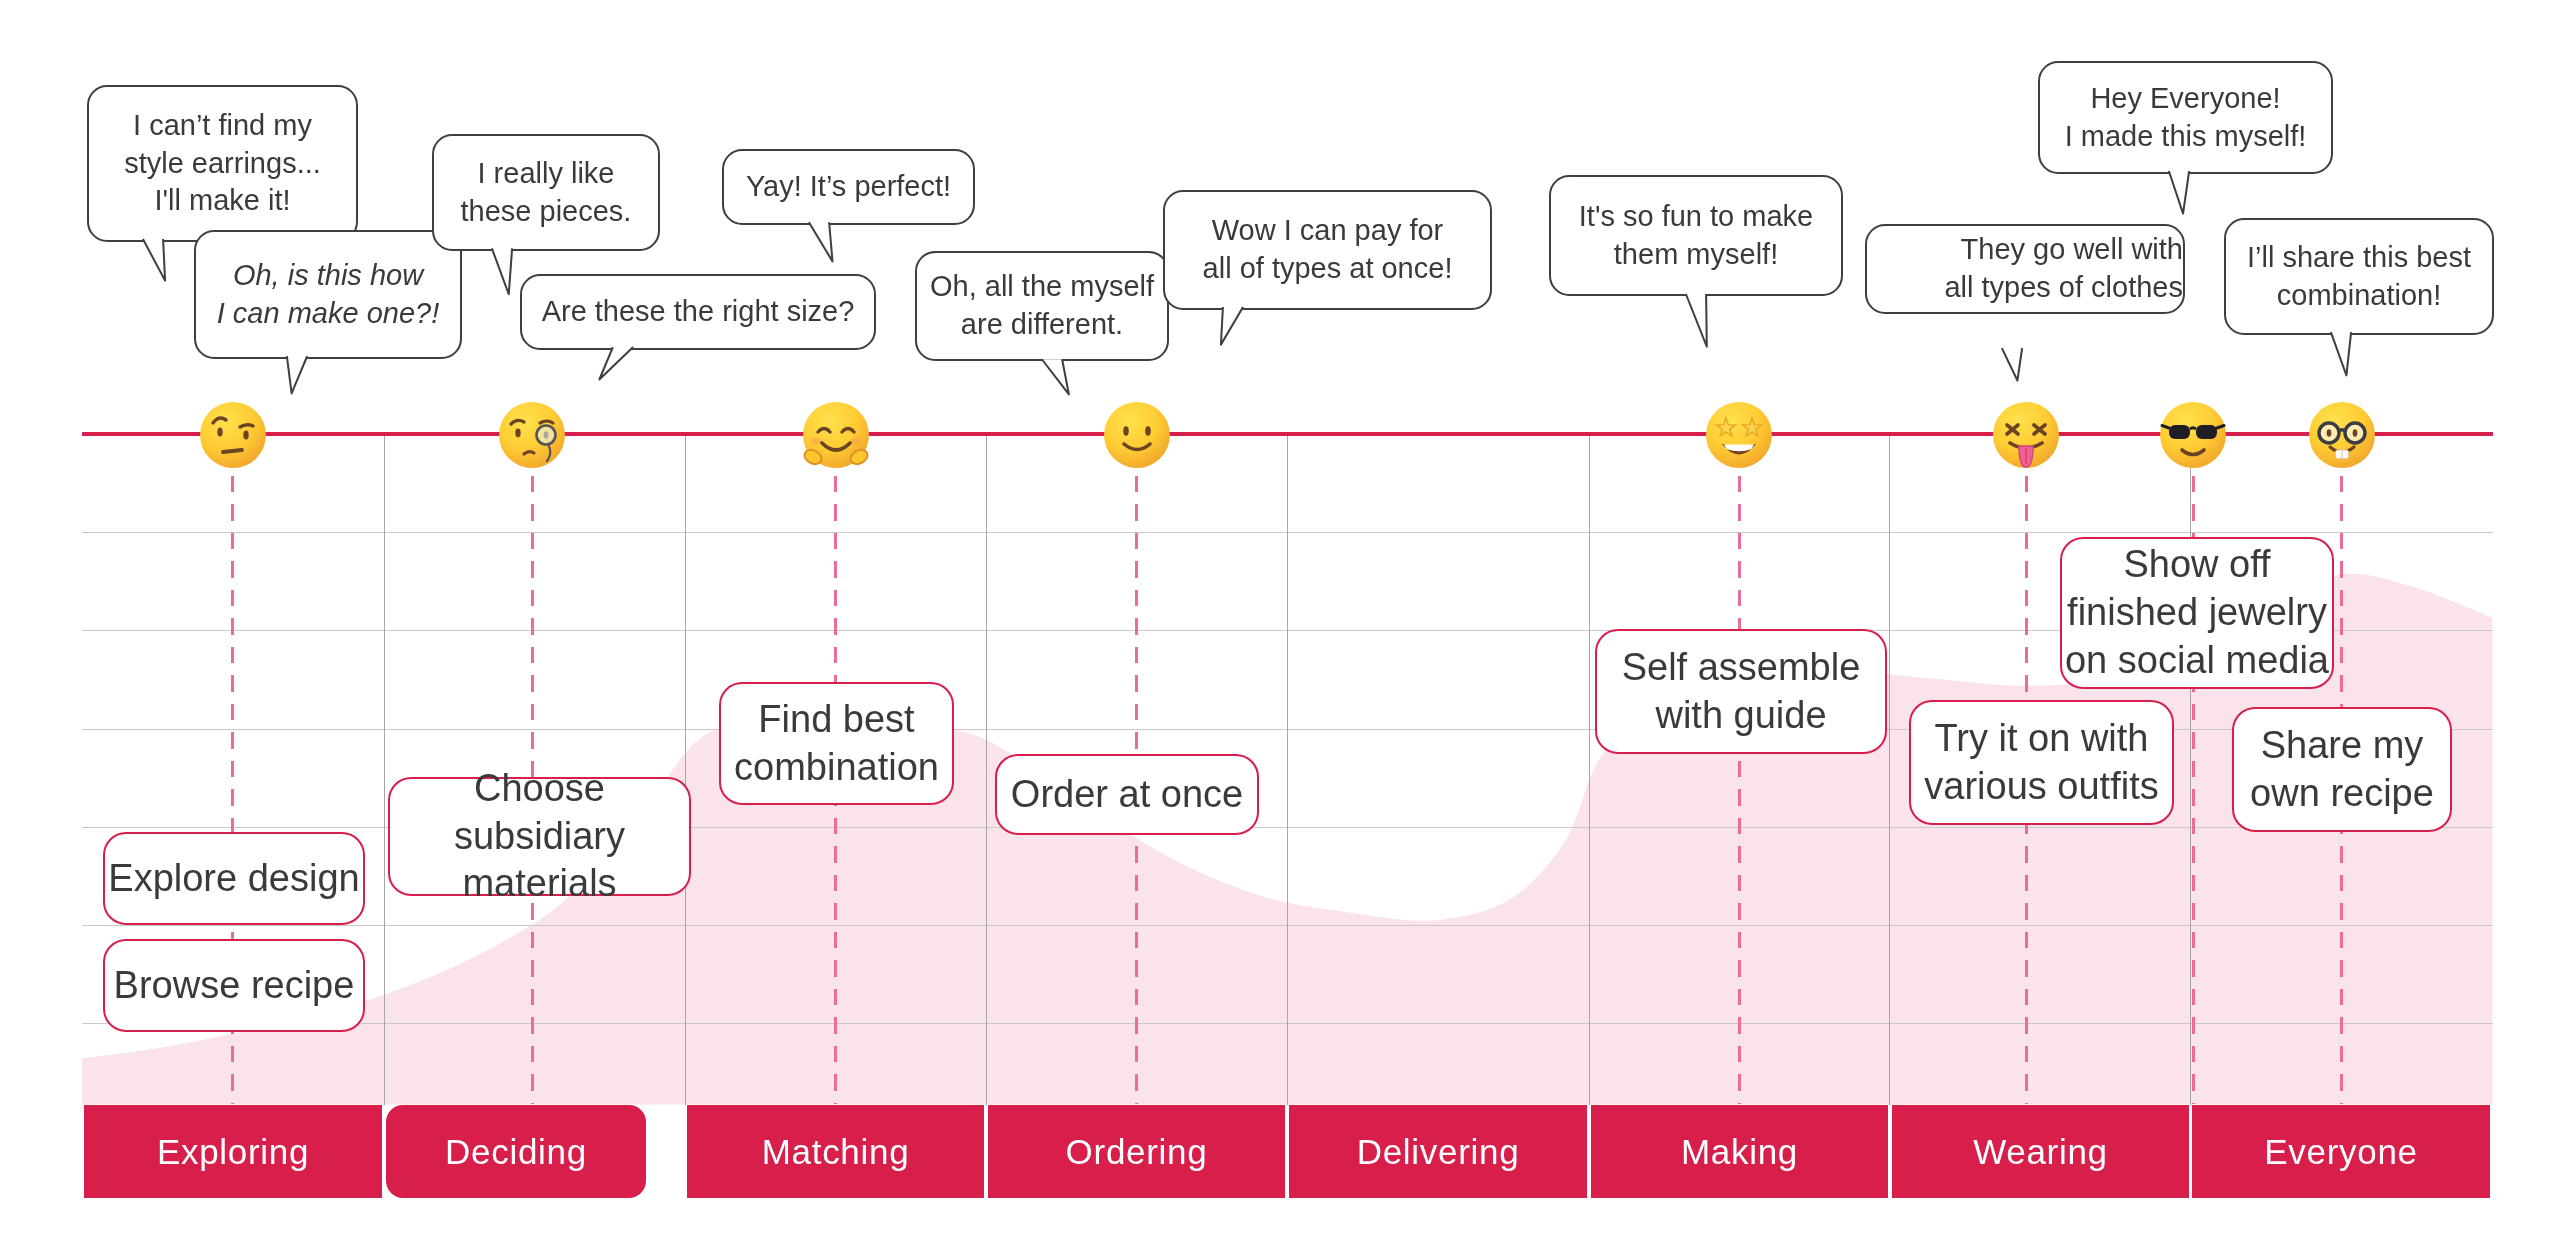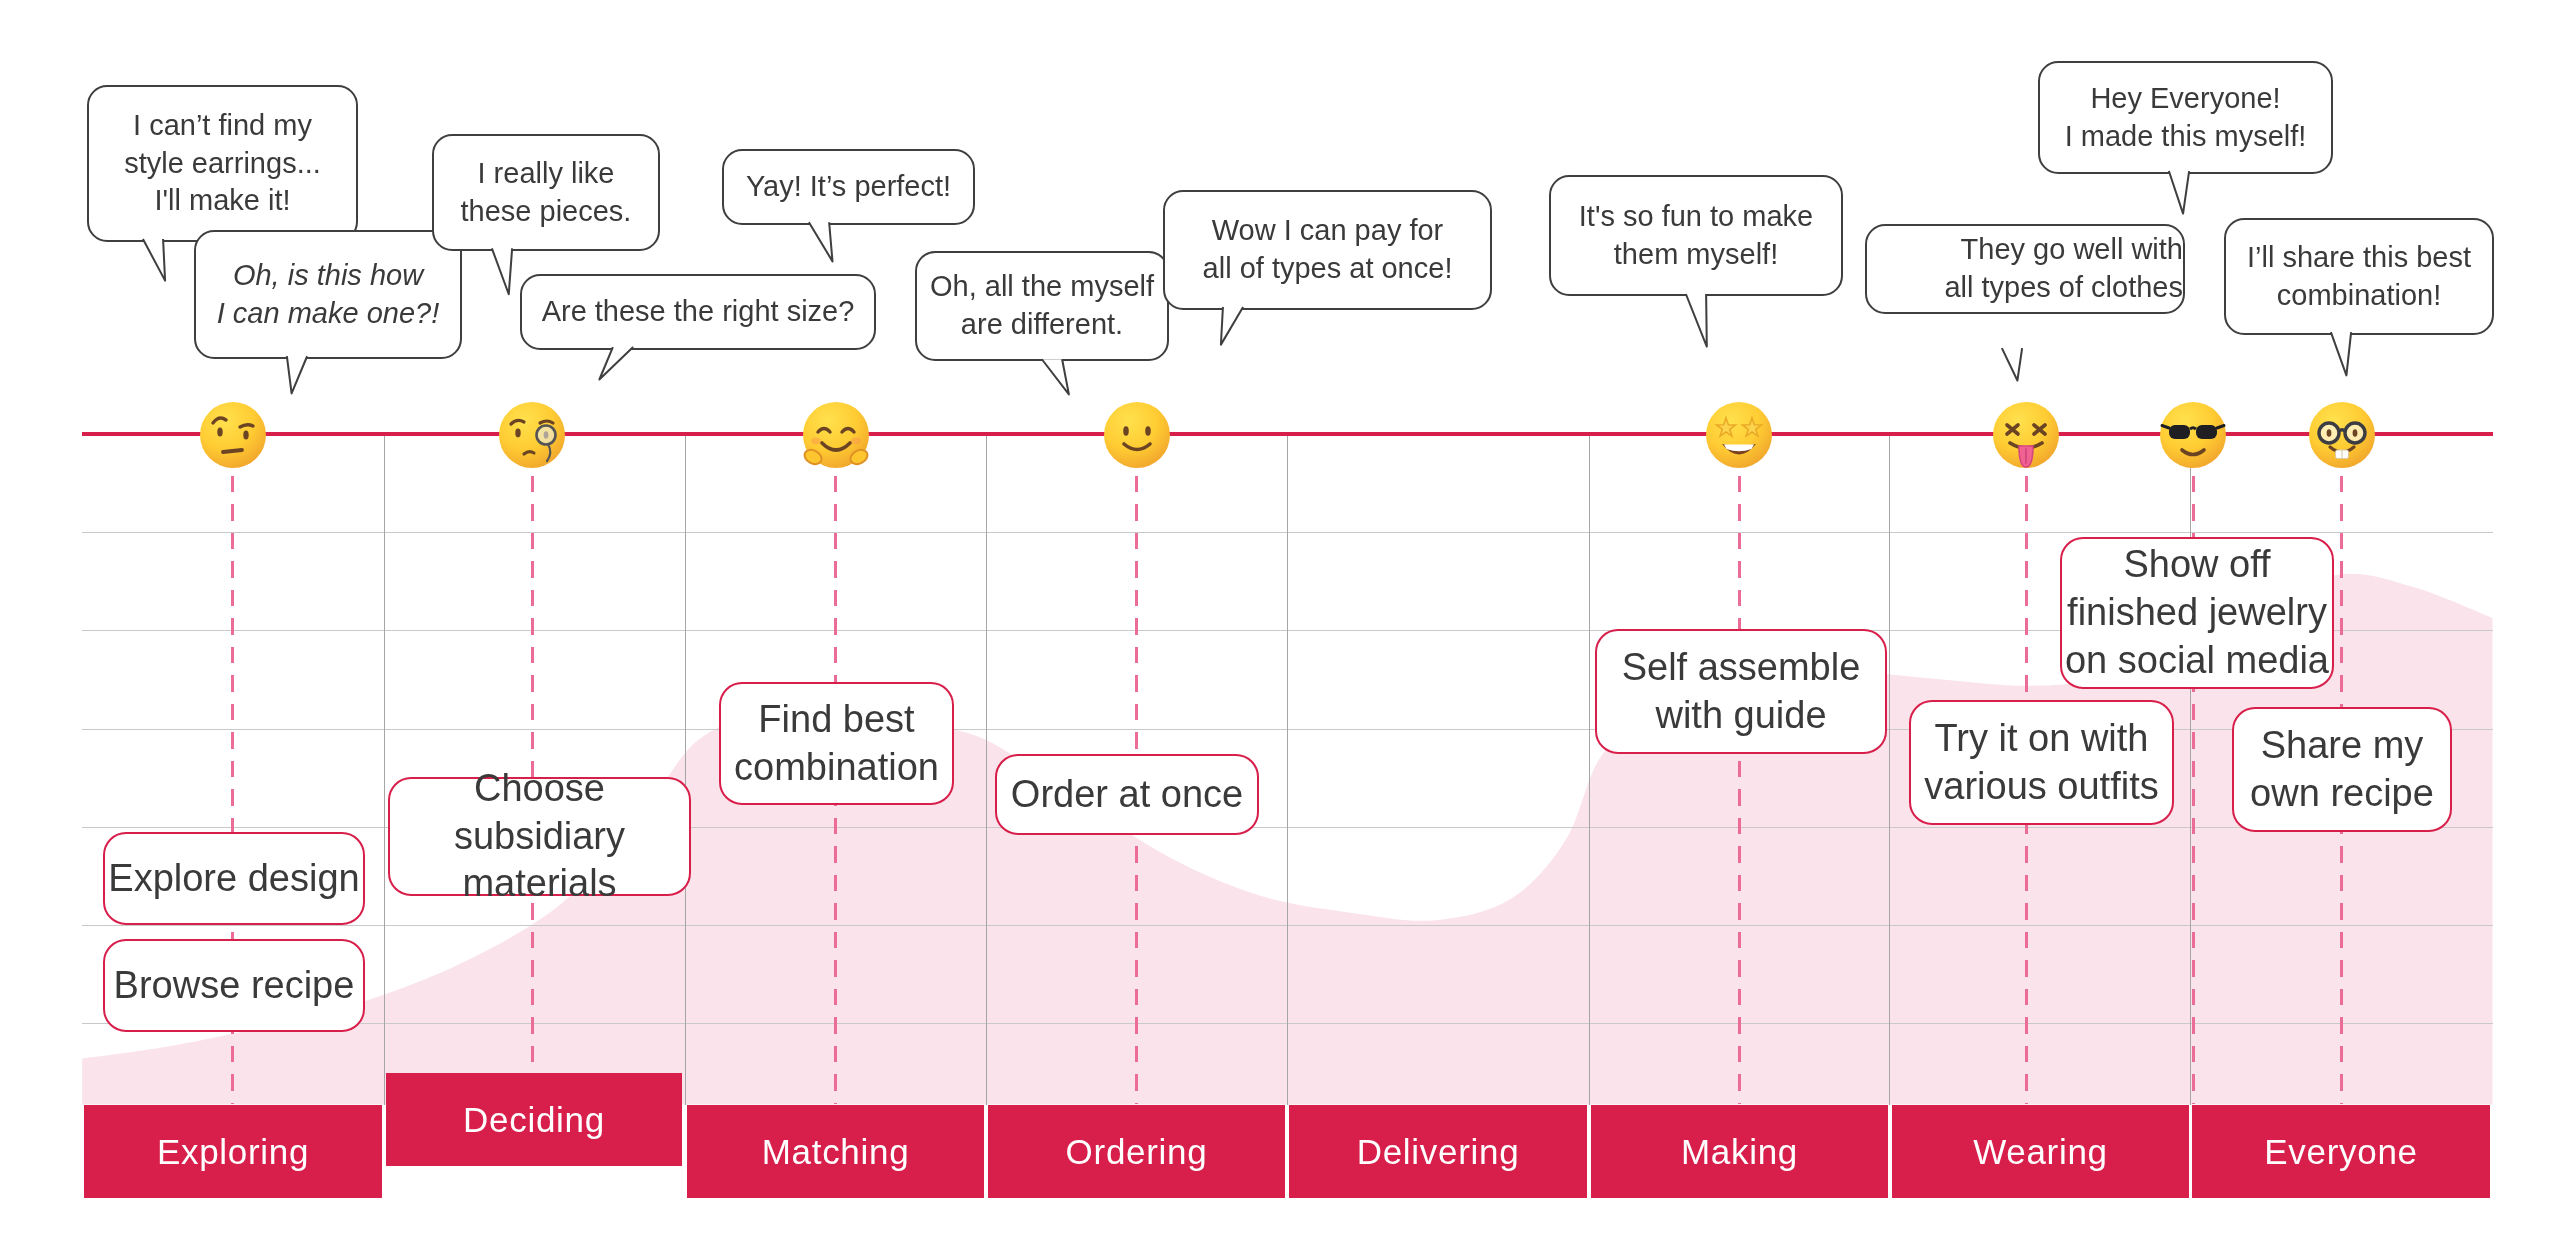--- a/index.html
+++ b/index.html
@@ -53,21 +53,21 @@
       <div class="dashed-line" style="left: 1738px; top: 476px; height: 628px;"></div>
       <div class="dashed-line" style="left: 2025px; top: 476px; height: 628px;"></div>
       <div class="dashed-line" style="left: 2192px; top: 476px; height: 628px;"></div>
       <div class="dashed-line" style="left: 2340px; top: 476px; height: 628px;"></div>
     </div>
   <div id="emotion-baseline" style="left: 82px; width: 2411px; top: 432px; background: rgb(216, 30, 74);"></div>
   <div class="layer" id="stage-band">
       <div class="stage-cell" style="left: 84px; width: 298px; top: 1105px; height: 93px; background: rgb(216, 30, 74);">
         <span>Exploring</span>
       </div>
-      <div class="stage-cell" style="left: 386px; width: 296px; top: 1073px; height: 93px; background: rgb(216, 30, 74);">
+      <div class="stage-cell" style="left: 386px; width: 260px; top: 1105px; height: 93px; background: rgb(216, 30, 74); border-radius: 17px;">
         <span>Deciding</span>
       </div>
       <div class="stage-cell" style="left: 687px; width: 297px; top: 1105px; height: 93px; background: rgb(216, 30, 74);">
         <span>Matching</span>
       </div>
       <div class="stage-cell" style="left: 988px; width: 297px; top: 1105px; height: 93px; background: rgb(216, 30, 74);">
         <span>Ordering</span>
       </div>
       <div class="stage-cell" style="left: 1289px; width: 298px; top: 1105px; height: 93px; background: rgb(216, 30, 74);">
         <span>Delivering</span>

